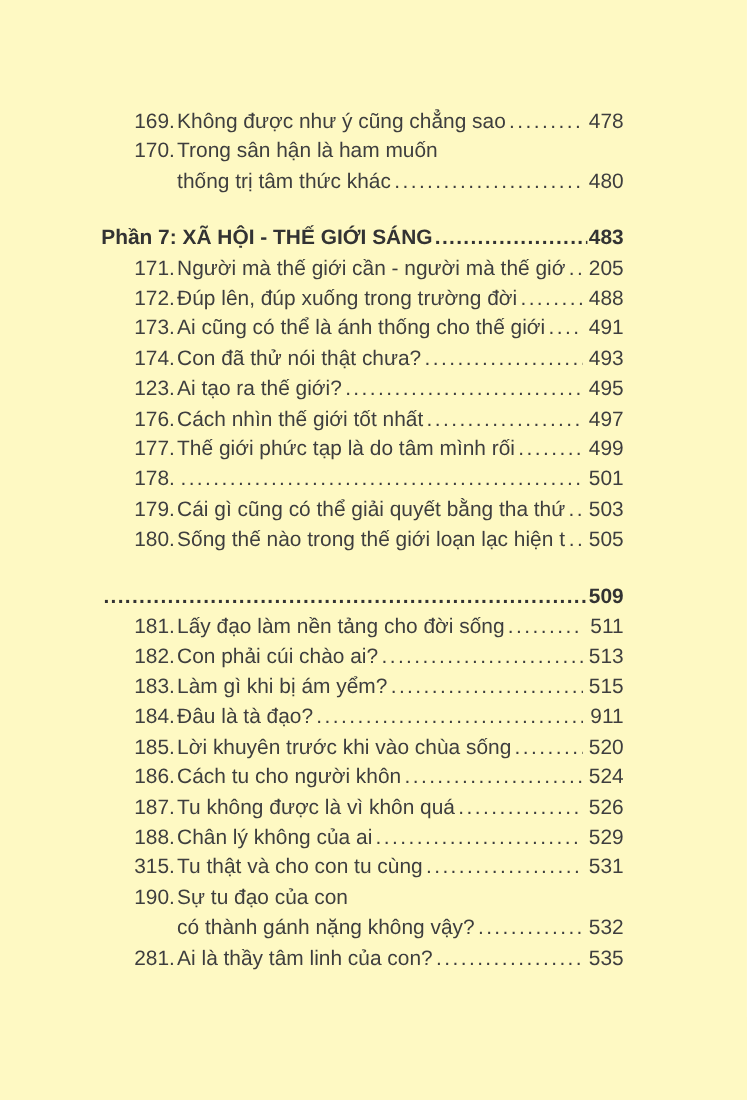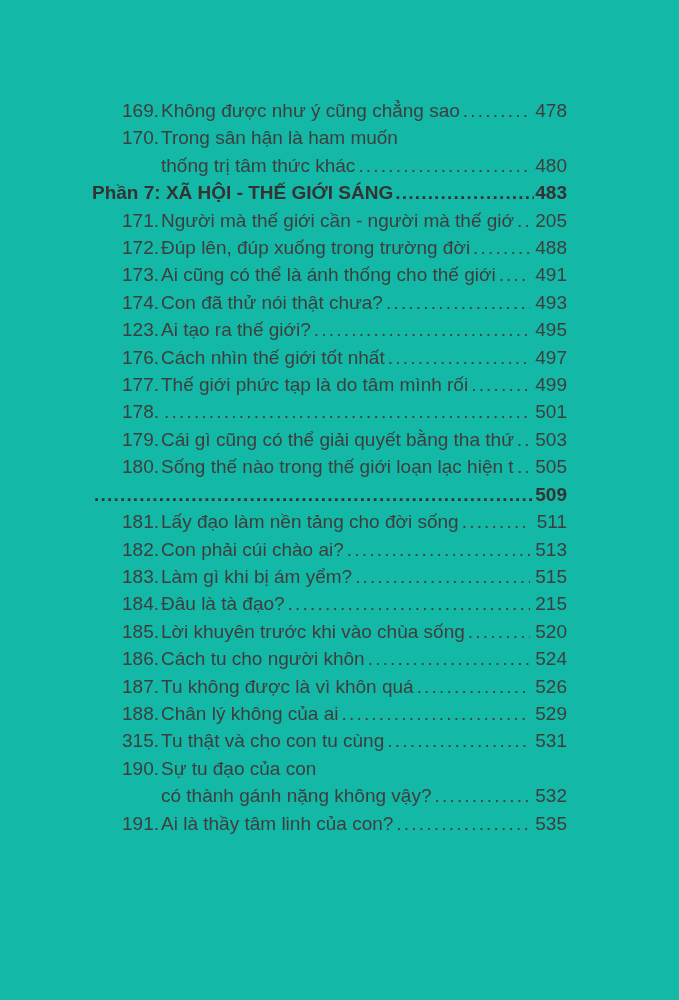--- a/index.html
+++ b/index.html
@@ -4,29 +4,30 @@
 <style>
   html, body {
     margin: 0;
     padding: 0;
     background: #ffffff;
   }
   .sheet {
     position: relative;
     width: 679px;
     height: 1000px;
-    background: #14b8a6;
+    background: #fef9c3;
     box-sizing: border-box;
     padding: 97px 112px 0 92px;
     font-family: "Liberation Sans", "DejaVu Sans", sans-serif;
     font-size: 19px;
     color: #3e3e3e;
     overflow: hidden;
   }
   .toc-section + .toc-section {
+    margin-top: 24px;
   }
   .row {
     display: flex;
     align-items: baseline;
     line-height: 27.4px;
     white-space: nowrap;
   }
   
   .entry .row {
     padding-left: 30px;
@@ -210,21 +211,21 @@
             <span class="txt">Làm gì khi bị ám yểm?</span>
             <span class="leader"></span>
             <span class="pagenum">515</span>
           </div>
         </div>
         <div class="entry">
           <div class="row">
             <span class="num">184.</span>
             <span class="txt">Đâu là tà đạo?</span>
             <span class="leader"></span>
-            <span class="pagenum">215</span>
+            <span class="pagenum">911</span>
           </div>
         </div>
         <div class="entry">
           <div class="row">
             <span class="num">185.</span>
             <span class="txt">Lời khuyên trước khi vào chùa sống</span>
             <span class="leader"></span>
             <span class="pagenum">520</span>
           </div>
         </div>
@@ -267,21 +268,21 @@
           </div>
           <div class="row">
             <span class="num"></span>
             <span class="txt">có thành gánh nặng không vậy?</span>
             <span class="leader"></span>
             <span class="pagenum">532</span>
           </div>
         </div>
         <div class="entry">
           <div class="row">
-            <span class="num">191.</span>
+            <span class="num">281.</span>
             <span class="txt">Ai là thầy tâm linh của con?</span>
             <span class="leader"></span>
             <span class="pagenum">535</span>
           </div>
         </div>
       </section>
     </main>
 </div>
 
 </body></html>

